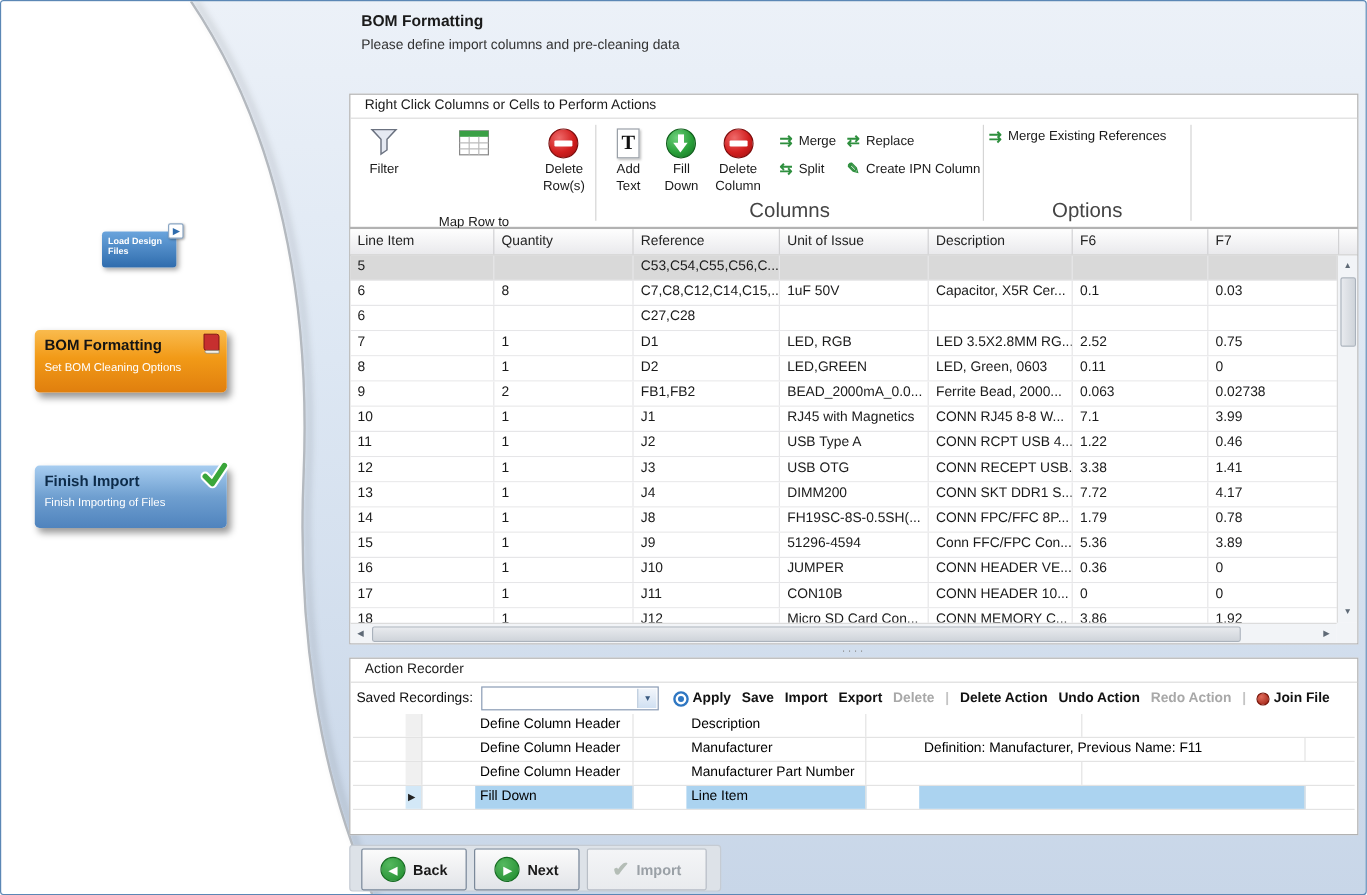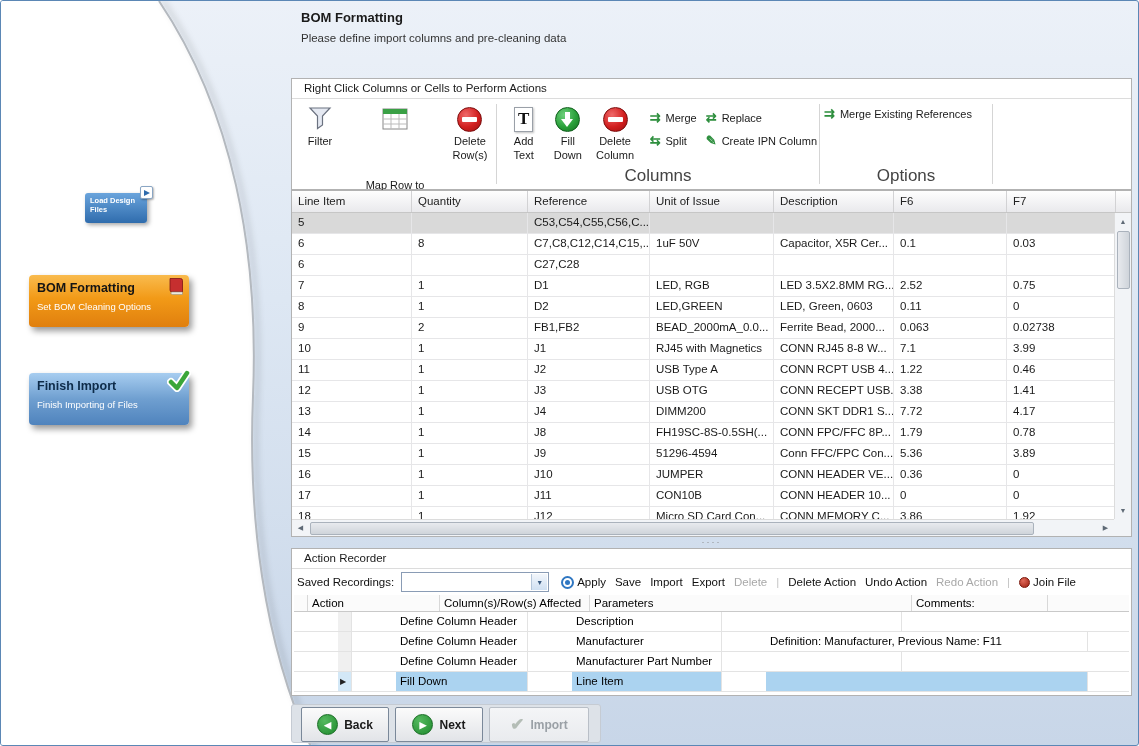--- a/index.html
+++ b/index.html
@@ -19,21 +19,21 @@
   .step-load { left:84px; top:192px; width:62px; height:30px; padding:3px 5px;
                background:linear-gradient(180deg,#6aa4dc,#2f6cad); border-radius:3px;
                box-shadow:2px 2px 4px rgba(0,0,0,.35); }
   .step-load-label { font-size:7.5px; font-weight:bold; color:#fff; line-height:1.25; display:block; }
   .load-icon { position:absolute; right:-6px; top:-7px; width:13px; height:13px; background:#fff;
                border:1px solid #8aa6c4; border-radius:2px; box-shadow:1px 1px 2px rgba(0,0,0,.3); }
   .load-arrow { position:absolute; left:3px; top:3px; width:0; height:0;
                 border-top:3px solid transparent; border-bottom:3px solid transparent; border-left:6px solid #2f6cad; }
   .step-big { width:160px; height:52px; padding:6px 8px; border-radius:4px; box-shadow:3px 4px 6px rgba(0,0,0,.4); }
   .step-bom { left:28px; top:274px; background:linear-gradient(180deg,#f9bb4e 0%,#f29a17 45%,#e07f0e 100%); }
-  .step-finish { left:28px; top:372px; background:linear-gradient(180deg,#a7cdf0 0%,#6f9fd0 50%,#4f83bd 100%); }
+  .step-finish { left:28px; top:387px; background:linear-gradient(180deg,#a7cdf0 0%,#6f9fd0 50%,#4f83bd 100%); }
   .step-title { font-size:12.5px; font-weight:bold; color:#141414; }
   .step-finish .step-title { color:#0d2b49; }
   .step-sub { font-size:9.5px; color:#fff; margin-top:6px; }
   .book-icon { position:absolute; right:2px; top:2px; }
   .check-icon { position:absolute; right:-2px; top:-3px; }
 
   
   .gbox { position:absolute; background:#fff; border:1px solid #b2b2b2; z-index:2; }
   .gbox-label { position:absolute; top:3px; left:9px; font-size:11.5px; color:#1a1a1a; background:#fff; padding:0 3px; z-index:1; }
   .toolbar-box { left:290px; top:77px; width:841px; height:112px; }
@@ -101,21 +101,21 @@
   
   .rec-box { left:290px; top:547px; width:841px; height:148px; }
   .rec-controls { position:absolute; top:22px; left:5px; right:4px; height:22px; display:flex;
                   align-items:center; font-size:11.5px; color:#111; }
   .sr-label { margin-right:7px; }
   .combo { width:148px; height:20px; background:#fff; border:1px solid #8a9cb5; position:relative; margin-right:12px; flex-shrink:0; }
   .combo-value { font-size:11px; padding:3px 4px; display:block; }
   .combo-btn { position:absolute; right:1px; top:1px; bottom:1px; width:16px; color:#3a5a80; font-size:7px;
                background:linear-gradient(180deg,#f2f6fb,#d0e0f2); border-left:1px solid #b5c6da;
                display:flex; align-items:center; justify-content:center; }
-  .rec-links { display:flex; align-items:center; gap:9px; white-space:nowrap; }
+  .rec-links { display:flex; align-items:center; gap:9px; white-space:nowrap;font-weight:bold; }
   .rlink { color:#111; display:flex; align-items:center; gap:3px; }
   .rlink.dis { color:#a8a8a8; }
   .lsep { color:#c4c4c4; }
   .apply-radio-icon { width:13px; height:13px; border-radius:50%; border:2px solid #2f77c2; background:#fff;
                       position:relative; display:inline-block; }
   .apply-radio-icon::after { content:""; position:absolute; left:2px; top:2px; width:5px; height:5px;
                              border-radius:50%; background:#2f77c2; }
   .join-file-icon { width:11px; height:11px; border-radius:50%; display:inline-block;
                     background:radial-gradient(circle at 35% 30%,#e06a5a,#9c1f10); border:1px solid #7a170b; }
   .rec-table { position:absolute; top:46px; left:2px; right:2px; bottom:2px; font-size:11.5px;
@@ -481,28 +481,20 @@
             <span>Redo Action</span>
           </span>
           <span class="lsep">|</span>
           <span class="rlink">
             <span class="join-file-icon"></span>
             <span>Join File</span>
           </span>
         </div>
     </div>
     <div class="rec-table">
-      <div class="rt-header">
-        <div class="rt-hcell rs"></div>
-        <div class="rt-hcell rc1">Action</div>
-        <div class="rt-hcell rc2">Column(s)/Row(s) Affected</div>
-        <div class="rt-hcell rc3">Parameters</div>
-        <div class="rt-hcell rc4">Comments:</div>
-        <div class="rt-hcell rc5"></div>
-      </div>
       <div id="recBody">
           <div class="rrow">
             <div class="rcell rs"></div>
             <div class="rcell rc1">Define Column Header</div>
             <div class="rcell rc2">Description</div>
             <div class="rcell rc4"></div>
             <div class="rcell rc5"></div>
           </div>
           <div class="rrow">
             <div class="rcell rs"></div>

